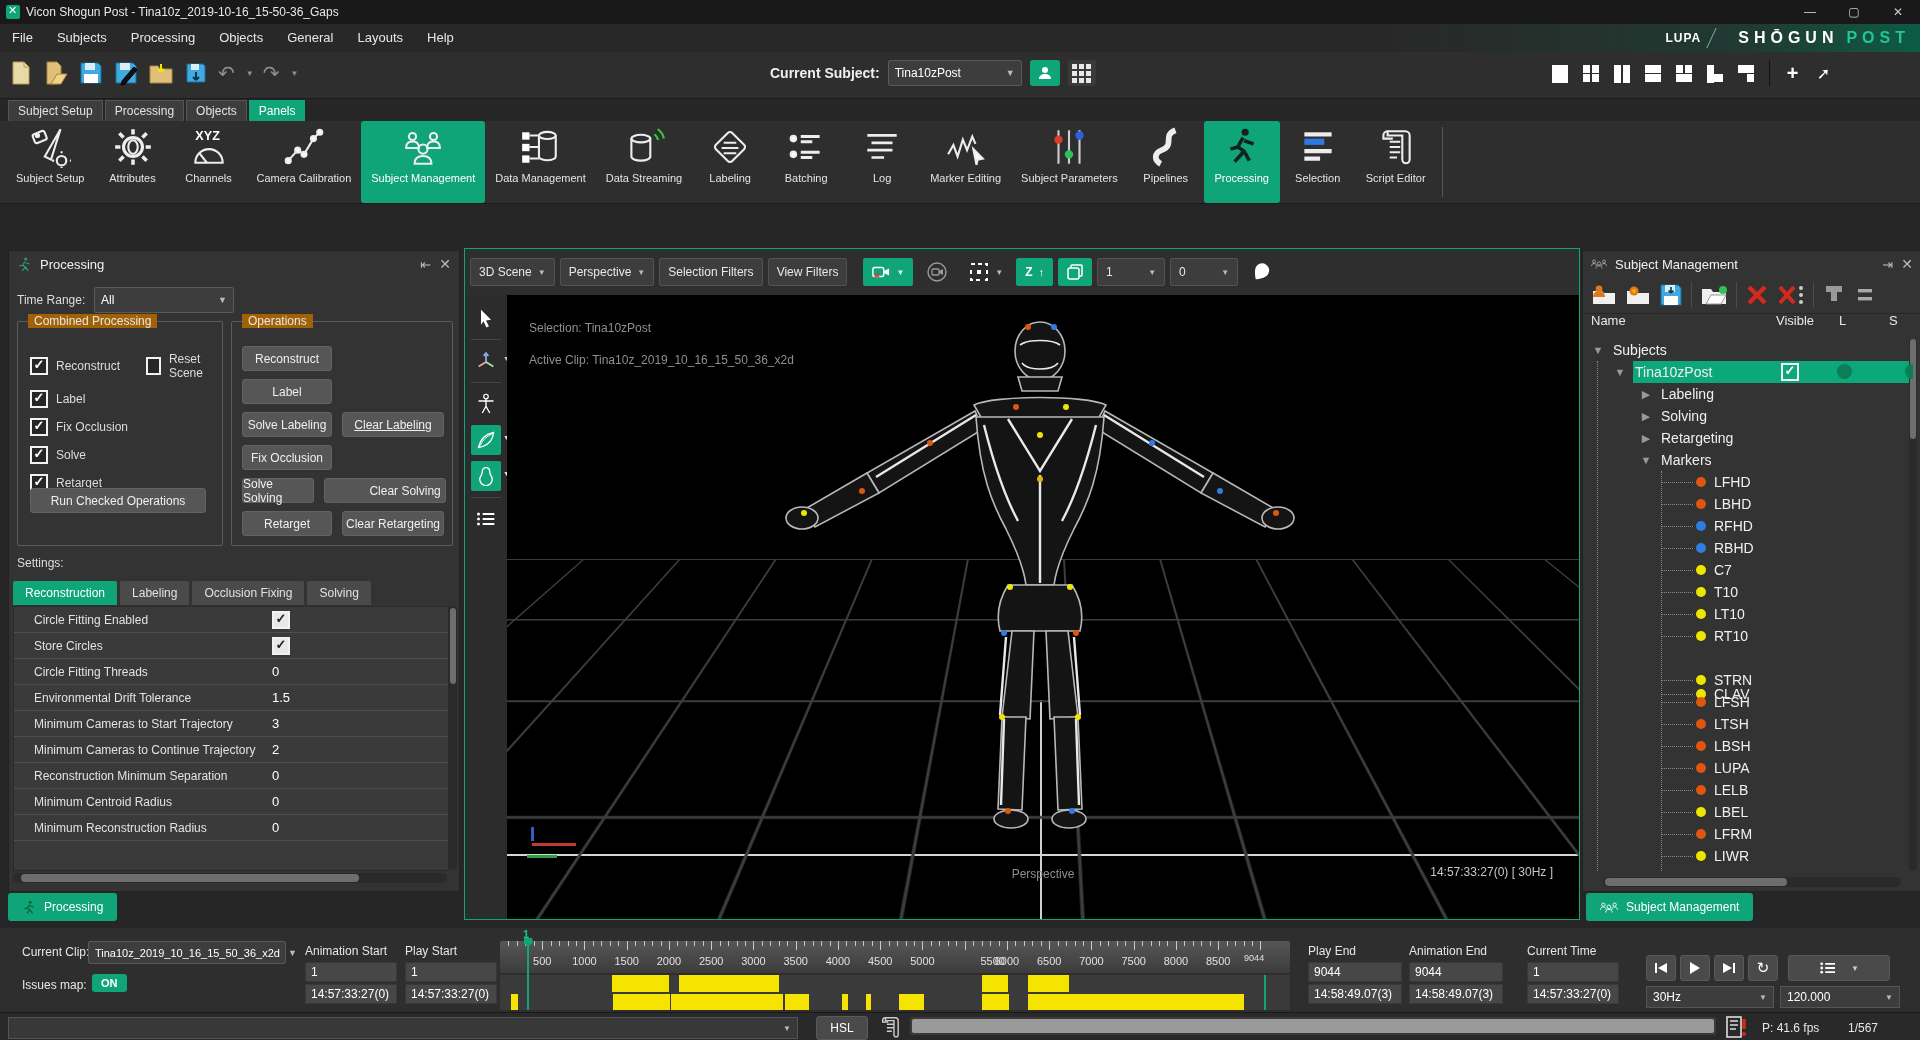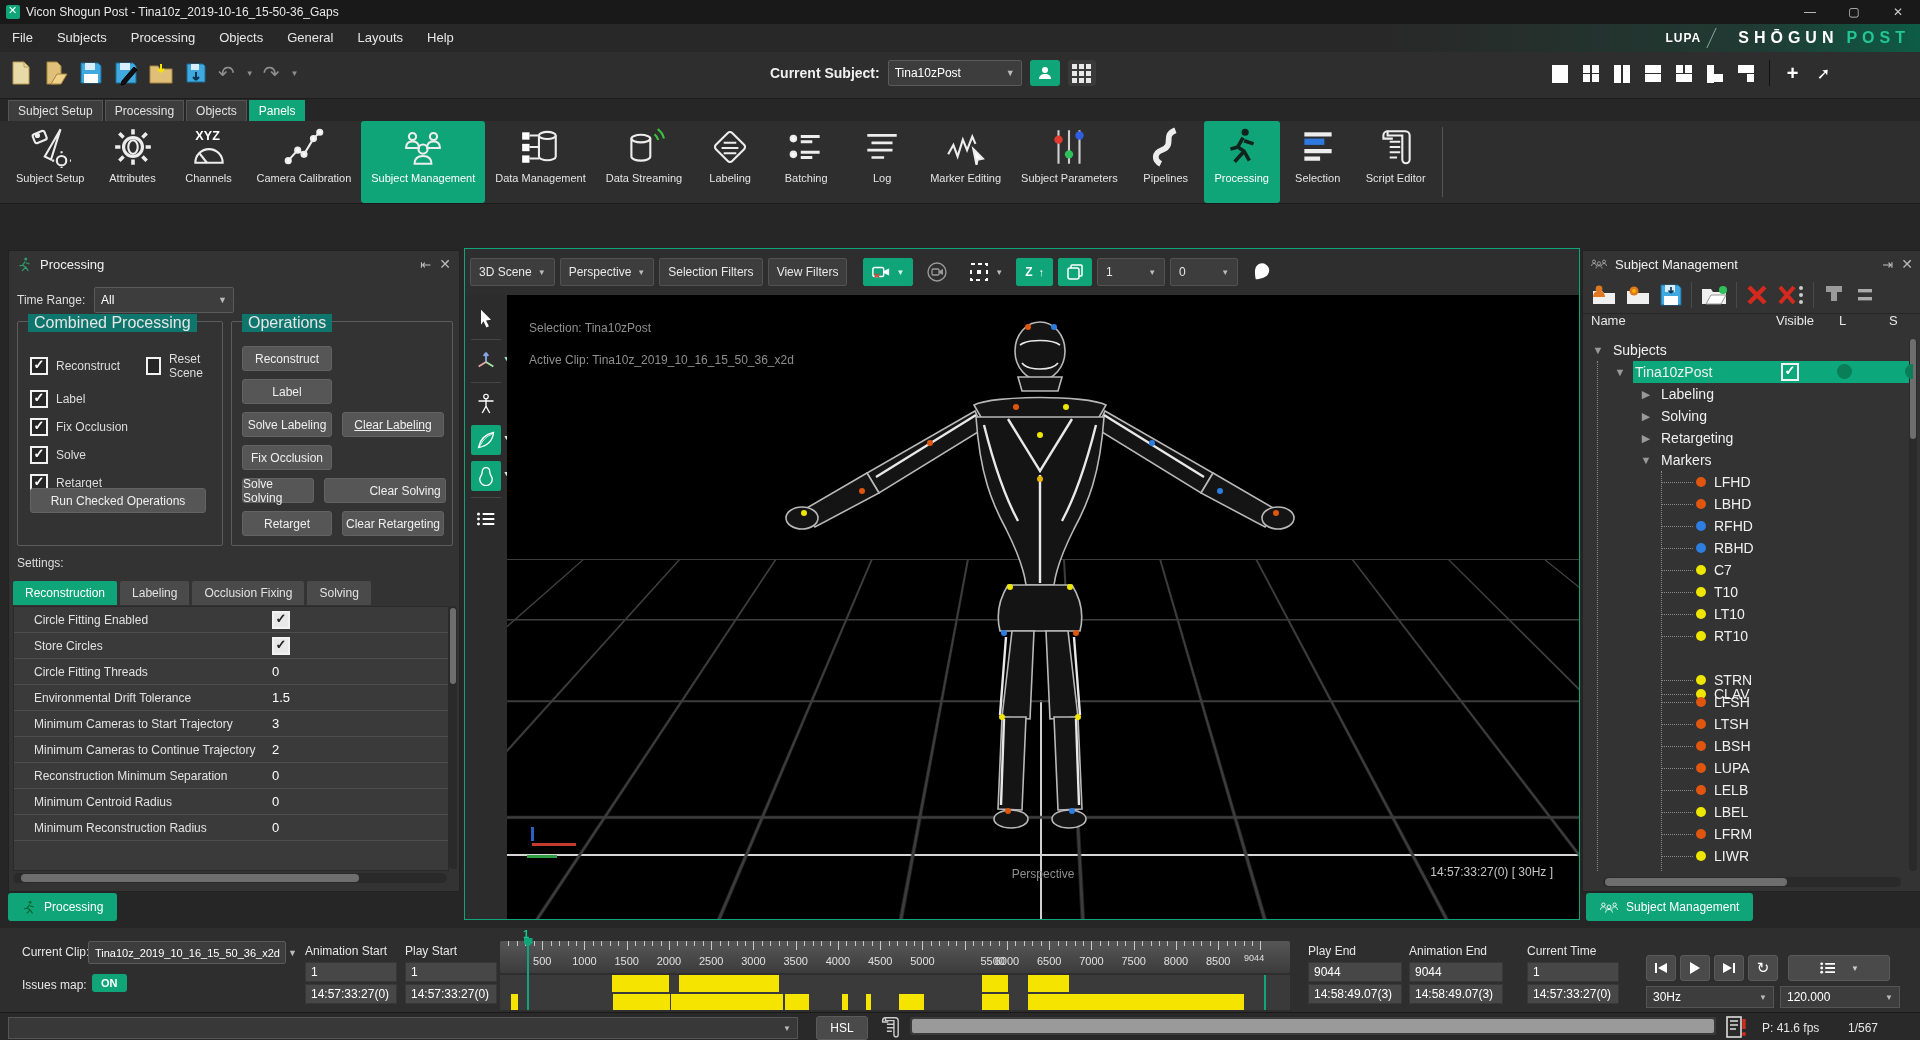--- a/index.html
+++ b/index.html
@@ -54,21 +54,21 @@
   .riblabel{font-size:11px;color:#e4e4e4;margin-top:4px;white-space:nowrap}
   .ribitem.active .riblabel{color:#fff}
   .ribsep{width:1px;background:#555;margin:4px 6px;height:70px;align-self:center}
   
   .panel{position:absolute;background:#333;border:1px solid #222}
   .phead{height:26px;display:flex;align-items:center;padding:0 8px;gap:8px;background:#333}
   .phead .t{font-size:13px;color:#f0f0f0}
   .phead .hbtn{color:#bbb;font-size:13px;margin-left:auto}
   .phead .hbtn2{color:#bbb;font-size:14px}
   .groupbox{position:absolute;border:1px solid #5c5c5c;border-radius:2px}
-  .gleg{position:absolute;top:-8px;left:10px;background:#0f766e;padding:0 6px;font-size:16px;color:#e6e6e6}
+  .gleg{position:absolute;top:-8px;left:10px;background:#a16207;padding:0 6px;font-size:12px;color:#e6e6e6}
   .cbrow{display:flex;align-items:center;gap:8px}
   .cb{width:14px;height:14px;border:2px solid #f2f2f2;background:#262626;color:#fff;font-size:13px;line-height:12px;text-align:center;font-weight:bold}
   .cb.un{color:transparent}
   .btn{background:#565656;border:1px solid #636363;border-radius:3px;color:#efefef;font-size:12px;display:flex;align-items:center;justify-content:center;height:23px}
   .greentab{position:absolute;background:#0fa578;border-radius:3px;color:#fff;display:flex;align-items:center;gap:8px;padding:0 14px;font-size:12px}
   
   .stabs{position:absolute;display:flex;gap:3px}
   .stab{background:#4a4a4a;color:#e2e2e2;font-size:12px;padding:5px 12px;border-radius:2px 2px 0 0}
   .stab.active{background:#0fa578;color:#fff}
   .stable{position:absolute;background:#3a3a3a;border:1px solid #2a2a2a}

